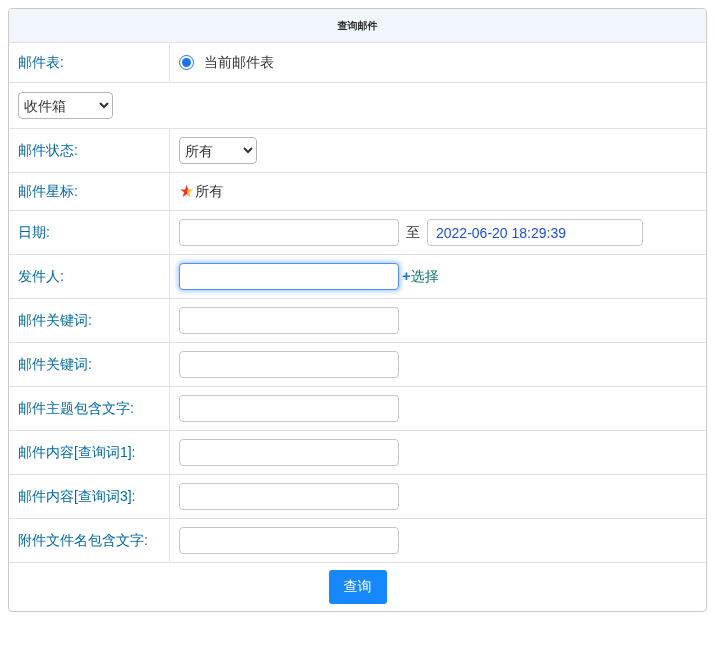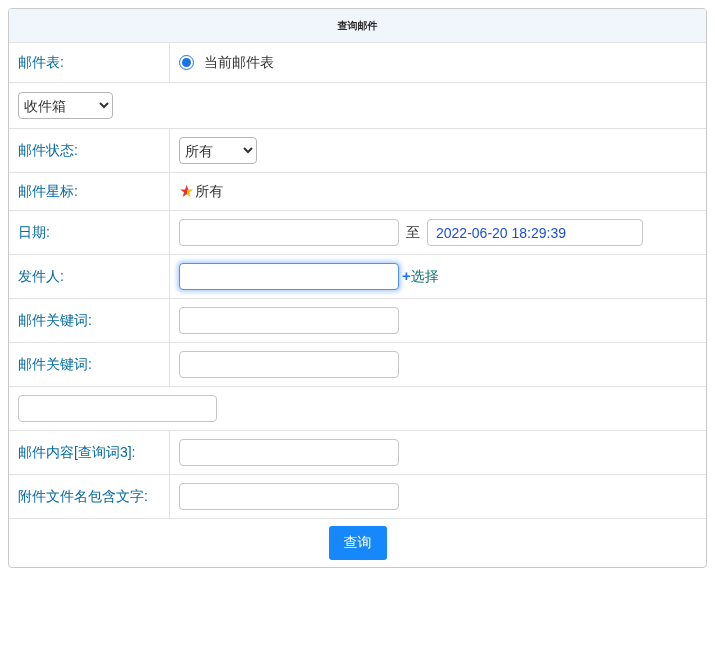--- a/index.html
+++ b/index.html
@@ -159,22 +159,29 @@
     </div>
   </div>
 
   <div class="form-row">
     <div class="cell-label">邮件关键词:</div>
     <div class="cell-content">
       <input type="text" value="" style="">
     </div>
   </div>
 
-
-  <div class="form-row">
+  <div class="form-row">
+    <div class="cell-label">邮件主题包含文字:</div>
+    <div class="cell-content">
+      <input type="text" value="" style="">
+    </div>
+  </div>
+
+  <div class="form-row">
+    <div class="cell-label">邮件内容[查询词1]:</div>
     <div class="cell-content">
       <input type="text" value="" style="">
     </div>
   </div>
 
 
   <div class="form-row">
     <div class="cell-label">邮件内容[查询词3]:</div>
     <div class="cell-content">
       <input type="text" value="" style="">

